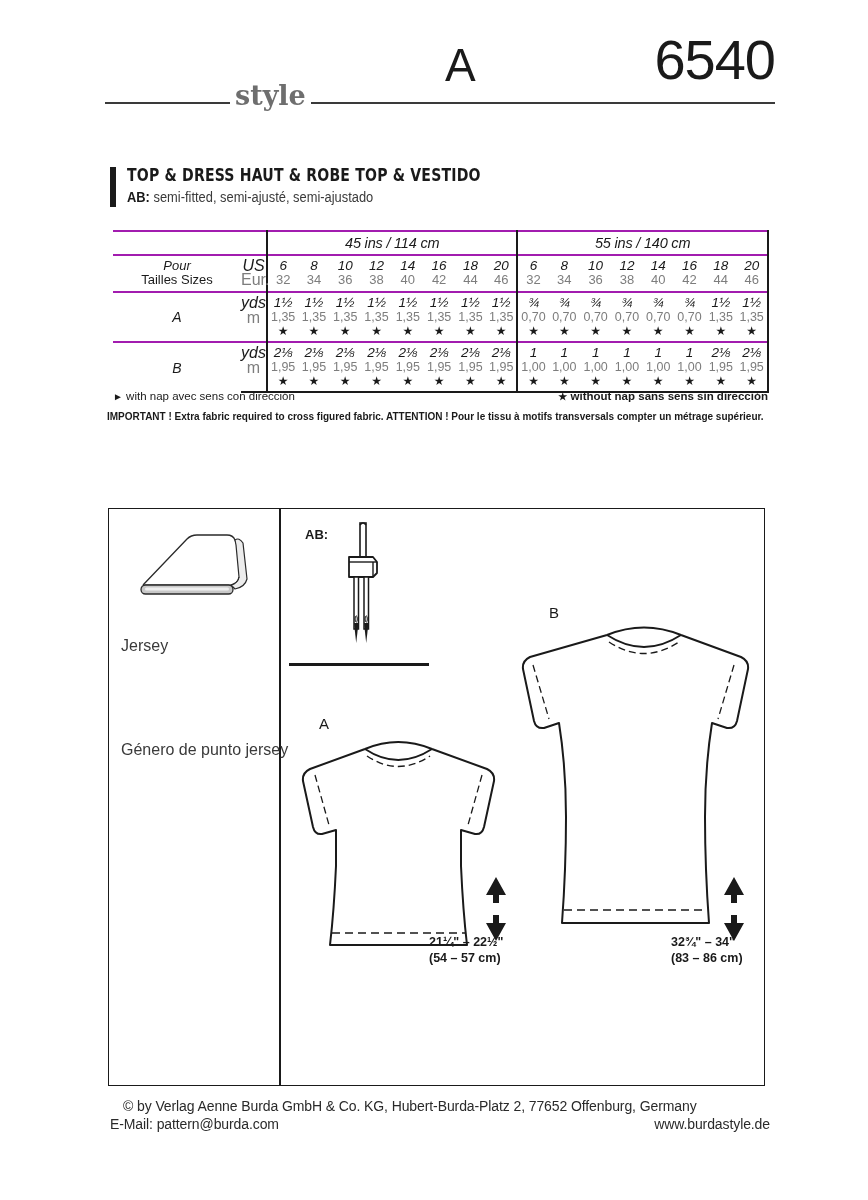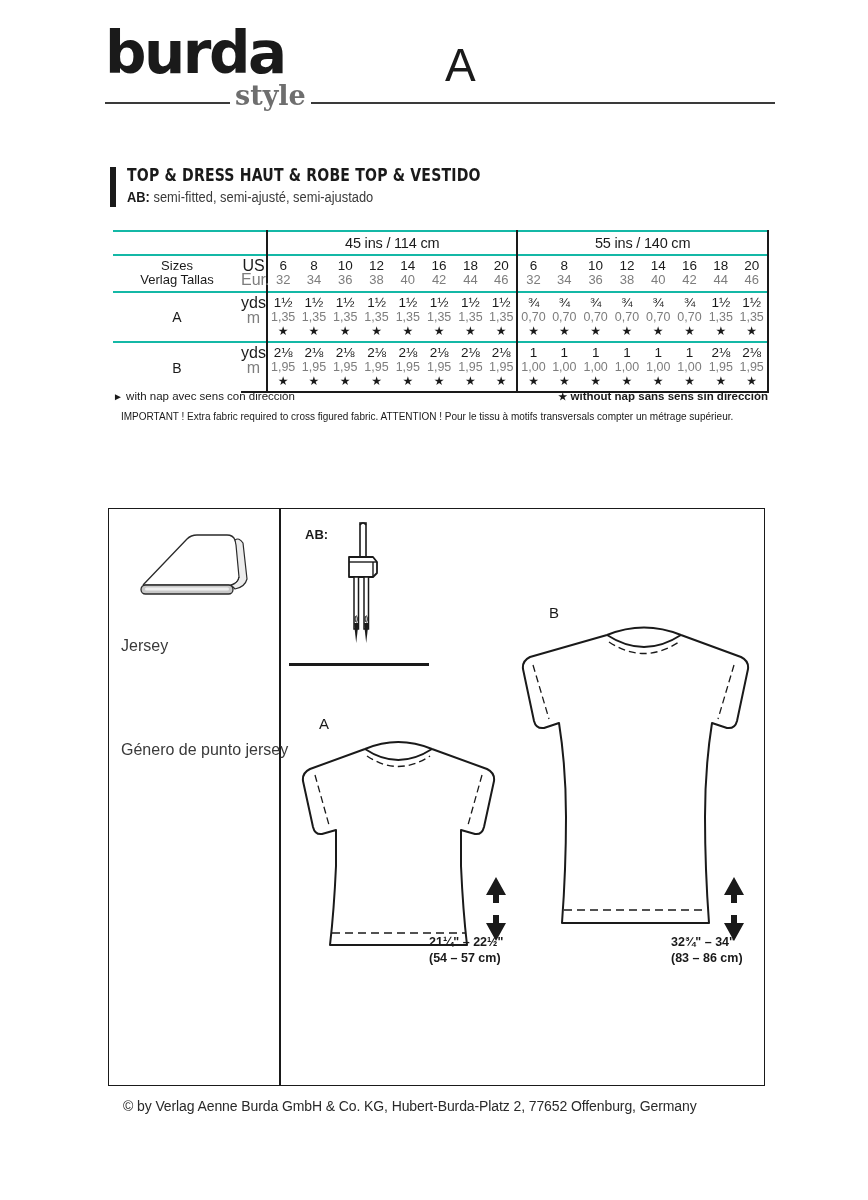--- a/index.html
+++ b/index.html
@@ -139,21 +139,21 @@
     vertical-align: middle;
     font-weight: normal;
   }
 
   
   col.c-label { width: 128px; }
   col.c-unit  { width: 26px; }
   col.c-size  { width: 31.3px; }
 
   
-  .b-top    { border-top: 2px solid #14b8a6; }
+  .b-top    { border-top: 2px solid #a21caf; font-style: italic; }
   .b-bottom { border-bottom: 2px solid #1a1a1a; }
   .b-right  { border-right: 2px solid #1a1a1a; }
 
   .hdr-width {
     font-size: 14.5px;
     font-weight: bold;
     color: #1a1a1a;
     height: 22px;
     letter-spacing: -0.2px;
   }
@@ -221,26 +221,27 @@
     width: 655px;
     font-size: 11.5px;
     color: #1a1a1a;
   }
   .nap-left  { position: absolute; left: 0; top: 0; white-space: nowrap; }
   .nap-right { position: absolute; right: 0; top: 0; white-space: nowrap; font-weight: bold; }
   .nap-legend .gl { font-size: 10px; }
 
   .important-note {
     position: absolute;
-    left: 121px;
+    left: 107px;
     top: 410px;
     width: 670px;
     font-size: 10px;
     line-height: 13.5px;
     color: #1a1a1a;
+    font-weight: bold;
   }
 
   
   .panel {
     position: absolute;
     left: 108px;
     top: 508px;
     width: 657px;
     height: 578px;
     border: 1.5px solid #1a1a1a;
@@ -315,23 +316,23 @@
   .footer-line1 { white-space: nowrap; margin-left: 13px; }
   .footer-line2 { position: relative; height: 20px; margin-top: 2px; }
   .footer-email { position: absolute; left: 0; top: 0; }
   .footer-web   { position: absolute; right: 0; top: 0; }
 </style>
 </head>
 <body>
 
 <div class="header">
   <div class="brand-rule"></div>
-  <div class="brand">burda</div>
   <div class="brand-style">style</div>
   <div class="view-letter">A</div>
+  <div class="pattern-number">6540</div>
 </div>
 
 <div class="title-block">
   <div class="title-bar"></div>
   <div class="title-main">TOP &amp; DRESS   HAUT &amp; ROBE   TOP &amp; VESTIDO</div>
   <div class="title-sub"><b>AB:</b><span> semi-fitted, semi-ajusté, semi-ajustado</span></div>
 </div>
 
 <table class="ftable">
   <colgroup>
@@ -357,42 +358,42 @@
   <tbody>
 
     <tr>
       <td class="b-top"></td>
       <td class="b-top b-right"></td>
       <td class="hdr-width b-top b-right" colspan="8">45 ins / 114 cm</td>
       <td class="hdr-width b-top b-right" colspan="8">55 ins / 140 cm</td>
     </tr>
 
     <tr>
-      <td class="sizes-lbl b-top" style="padding-top:3px;">Sizes</td>
+      <td class="sizes-lbl b-top" style="padding-top:3px;">Pour</td>
       <td class="unit-cell b-top b-right" style="padding-top:3px;">US</td>
       <td class="us-num b-top" style="padding-top:3px;">6</td>
       <td class="us-num b-top" style="padding-top:3px;">8</td>
       <td class="us-num b-top" style="padding-top:3px;">10</td>
       <td class="us-num b-top" style="padding-top:3px;">12</td>
       <td class="us-num b-top" style="padding-top:3px;">14</td>
       <td class="us-num b-top" style="padding-top:3px;">16</td>
       <td class="us-num b-top" style="padding-top:3px;">18</td>
       <td class="us-num b-top b-right" style="padding-top:3px;">20</td>
       <td class="us-num b-top" style="padding-top:3px;">6</td>
       <td class="us-num b-top" style="padding-top:3px;">8</td>
       <td class="us-num b-top" style="padding-top:3px;">10</td>
       <td class="us-num b-top" style="padding-top:3px;">12</td>
       <td class="us-num b-top" style="padding-top:3px;">14</td>
       <td class="us-num b-top" style="padding-top:3px;">16</td>
       <td class="us-num b-top" style="padding-top:3px;">18</td>
       <td class="us-num b-top b-right" style="padding-top:3px;">20</td>
     </tr>
 
     <tr>
-      <td class="sizes-lbl" style="padding-bottom:4px;">Verlag  Tallas</td>
+      <td class="sizes-lbl" style="padding-bottom:4px;">Tailles  Sizes</td>
       <td class="unit-cell b-right" style="padding-bottom:4px;"><span class="dim">Eur.</span></td>
       <td class="eur-num" style="padding-bottom:4px;">32</td>
       <td class="eur-num" style="padding-bottom:4px;">34</td>
       <td class="eur-num" style="padding-bottom:4px;">36</td>
       <td class="eur-num" style="padding-bottom:4px;">38</td>
       <td class="eur-num" style="padding-bottom:4px;">40</td>
       <td class="eur-num" style="padding-bottom:4px;">42</td>
       <td class="eur-num" style="padding-bottom:4px;">44</td>
       <td class="eur-num b-right" style="padding-bottom:4px;">46</td>
       <td class="eur-num" style="padding-bottom:4px;">32</td>
@@ -602,13 +603,17 @@
     <path d="M13 64 L23 46 L16 46 L16 38 L10 38 L10 46 L3 46 Z" fill="#1a1a1a"></path>
   </svg>
   <div class="dim-text b">
     <div>32¾" – 34"</div>
     <div>(83 – 86 cm)</div>
   </div>
 </div>
 
 <div class="footer">
   <div class="footer-line1">© by Verlag Aenne Burda GmbH &amp; Co. KG, Hubert-Burda-Platz 2, 77652 Offenburg, Germany</div>
+  <div class="footer-line2">
+    <span class="footer-email">E-Mail: pattern@burda.com</span>
+    <span class="footer-web">www.burdastyle.de</span>
+  </div>
 </div>
 
 </body></html>

